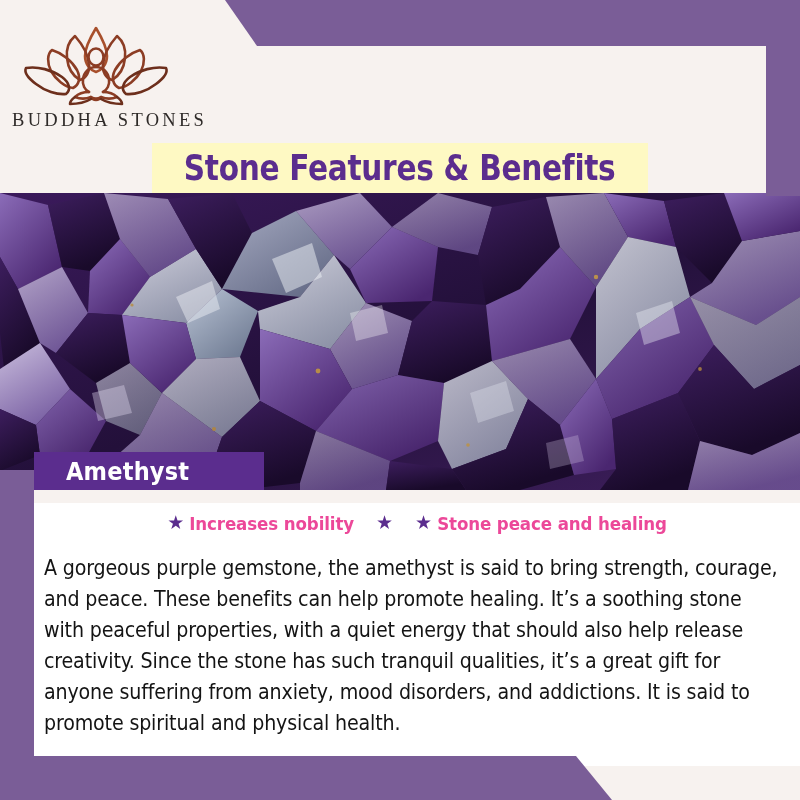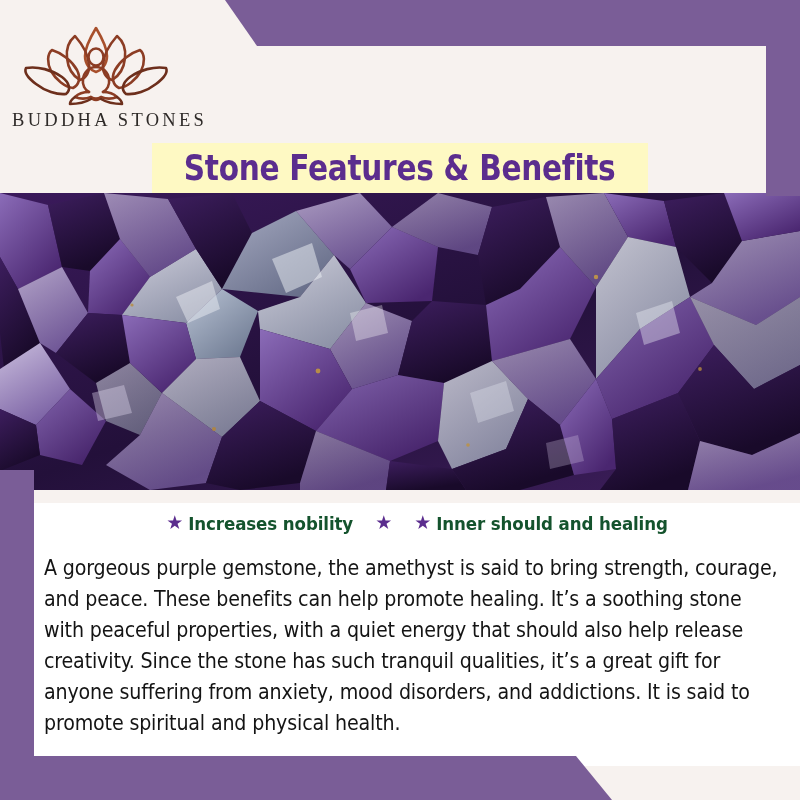--- a/index.html
+++ b/index.html
@@ -109,21 +109,21 @@
   }
   .feature{
     display:flex;align-items:center;gap:5px;white-space:nowrap;
   }
   .star{
     color:#5b2d8e;font-size:19px;line-height:1;
     transform:translateY(-1px);
   }
   .feature-label{
     font-family:"DejaVu Sans Condensed","Liberation Sans Narrow","Liberation Sans",sans-serif;
-    font-weight:bold;font-size:18.5px;color:#14532d;
+    font-weight:bold;font-size:18.5px;color:#ec4899;
     letter-spacing:-0.1px;
   }
   .body-text{
     position:absolute;left:10px;top:62px;width:746px;
     font-family:"DejaVu Sans Condensed","Liberation Sans Narrow","Liberation Sans",sans-serif;
     font-size:21.5px;line-height:31px;color:#141414;
     letter-spacing:-0.15px;
     transform:scaleX(0.985);transform-origin:left top;
   }
 </style>
@@ -252,35 +252,38 @@
         <path d="M105 75 C108 77 110 80 110 82 C102 82 94 80 89 77" stroke="#6d2f1c"></path>
       </g>
     </svg>
     <div class="logo-word">BUDDHA STONES</div>
   </div>
 
   <div class="title-band">
     <div class="title-text">Stone Features &amp; Benefits</div>
   </div>
 
+  <div class="stone-label">
+    <span class="stone-label-text">Amethyst</span>
+  </div>
 
   <div class="gap-strip"></div>
 
   <div class="content">
     <div class="features">
       <div class="feature">
         <span class="star">★</span>
         <span class="feature-label">Increases nobility</span>
       </div>
       <div class="feature">
         <span class="star">★</span>
       </div>
       <div class="feature">
         <span class="star">★</span>
-        <span class="feature-label">Inner should and healing</span>
+        <span class="feature-label">Stone peace and healing</span>
       </div>
     </div>
     <div class="body-text">A gorgeous purple gemstone, the amethyst is said to bring strength, courage, and peace. These benefits can help promote healing. It’s a soothing stone with peaceful properties, with a quiet energy that should also help release creativity. Since the stone has such tranquil qualities, it’s a great gift for anyone suffering from anxiety, mood disorders, and addictions. It is said to promote spiritual and physical health.</div>
   </div>
 
   <div class="frame-top"></div>
   <div class="frame-right"></div>
   <div class="frame-bottom"></div>
   <div class="frame-left"></div>
 

